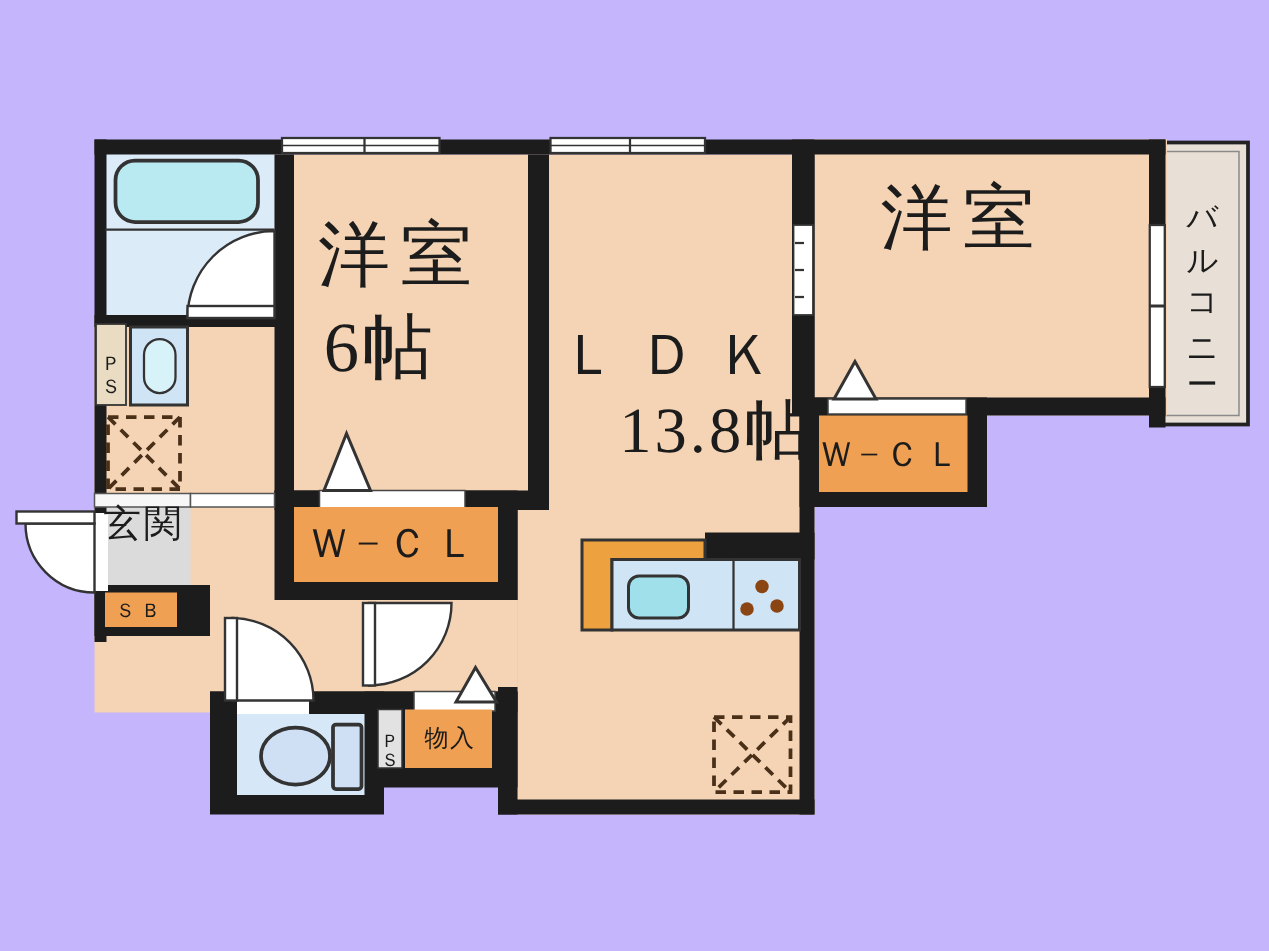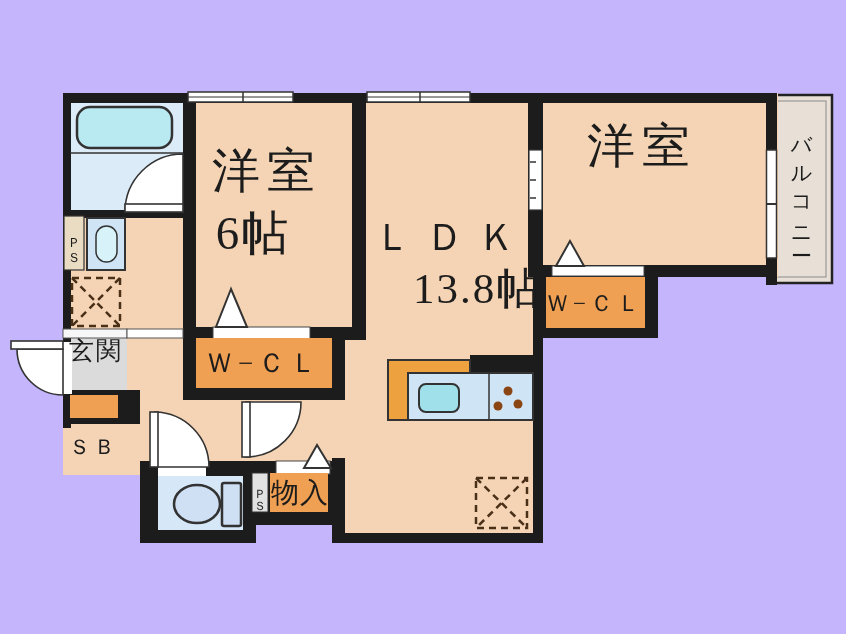--- a/index.html
+++ b/index.html
@@ -10,24 +10,24 @@
        color:#1c1c1c;line-height:1;text-align:center;}
   .vert{writing-mode:vertical-rl;text-orientation:upright;transform:translate(-50%,-50%);}
   .room-name{font-size:48px;letter-spacing:7px;}
   .room-size{font-size:47px;letter-spacing:2px;}
   .ldk-name{font-size:38px;letter-spacing:14px;}
   .ldk-size{font-size:43px;letter-spacing:2px;}
   .balcony{font-size:21px;letter-spacing:7px;}
   .wcl1{font-size:27px;letter-spacing:5px;}
   .wcl2{font-size:23px;letter-spacing:4px;}
   .genkan{font-size:25px;letter-spacing:2px;}
-  .sb{font-size:21px;letter-spacing:4px;margin-top:40px;}
+  .sb{font-size:13px;letter-spacing:4px;}
   .ps{font-size:13px;letter-spacing:1px;}
   .ps2{font-size:12px;letter-spacing:0;}
-  .mono{font-size:28px;letter-spacing:1px;text-align:center;}
+  .mono{font-size:16px;letter-spacing:1px;text-align:center;}
 </style>
 </head>
 <body>
 
 <div id="stage">
 
 <svg id="plansvg" width="846" height="634" viewBox="0 0 846 634">
 
   <g>
     <rect x="768" y="95" width="64" height="188" fill="#e8e0d6" stroke="#222" stroke-width="2.5"></rect>

